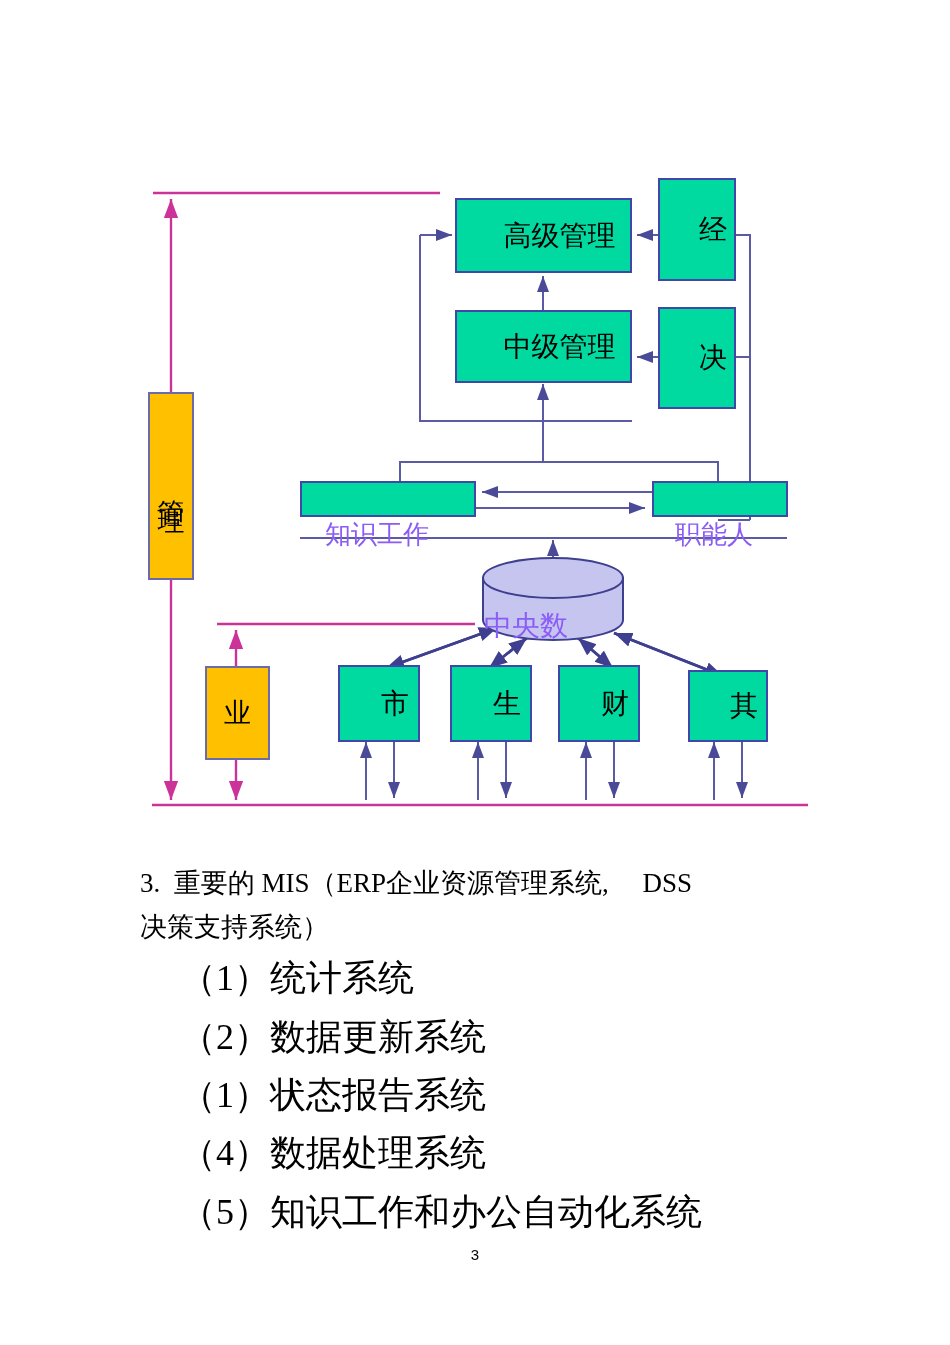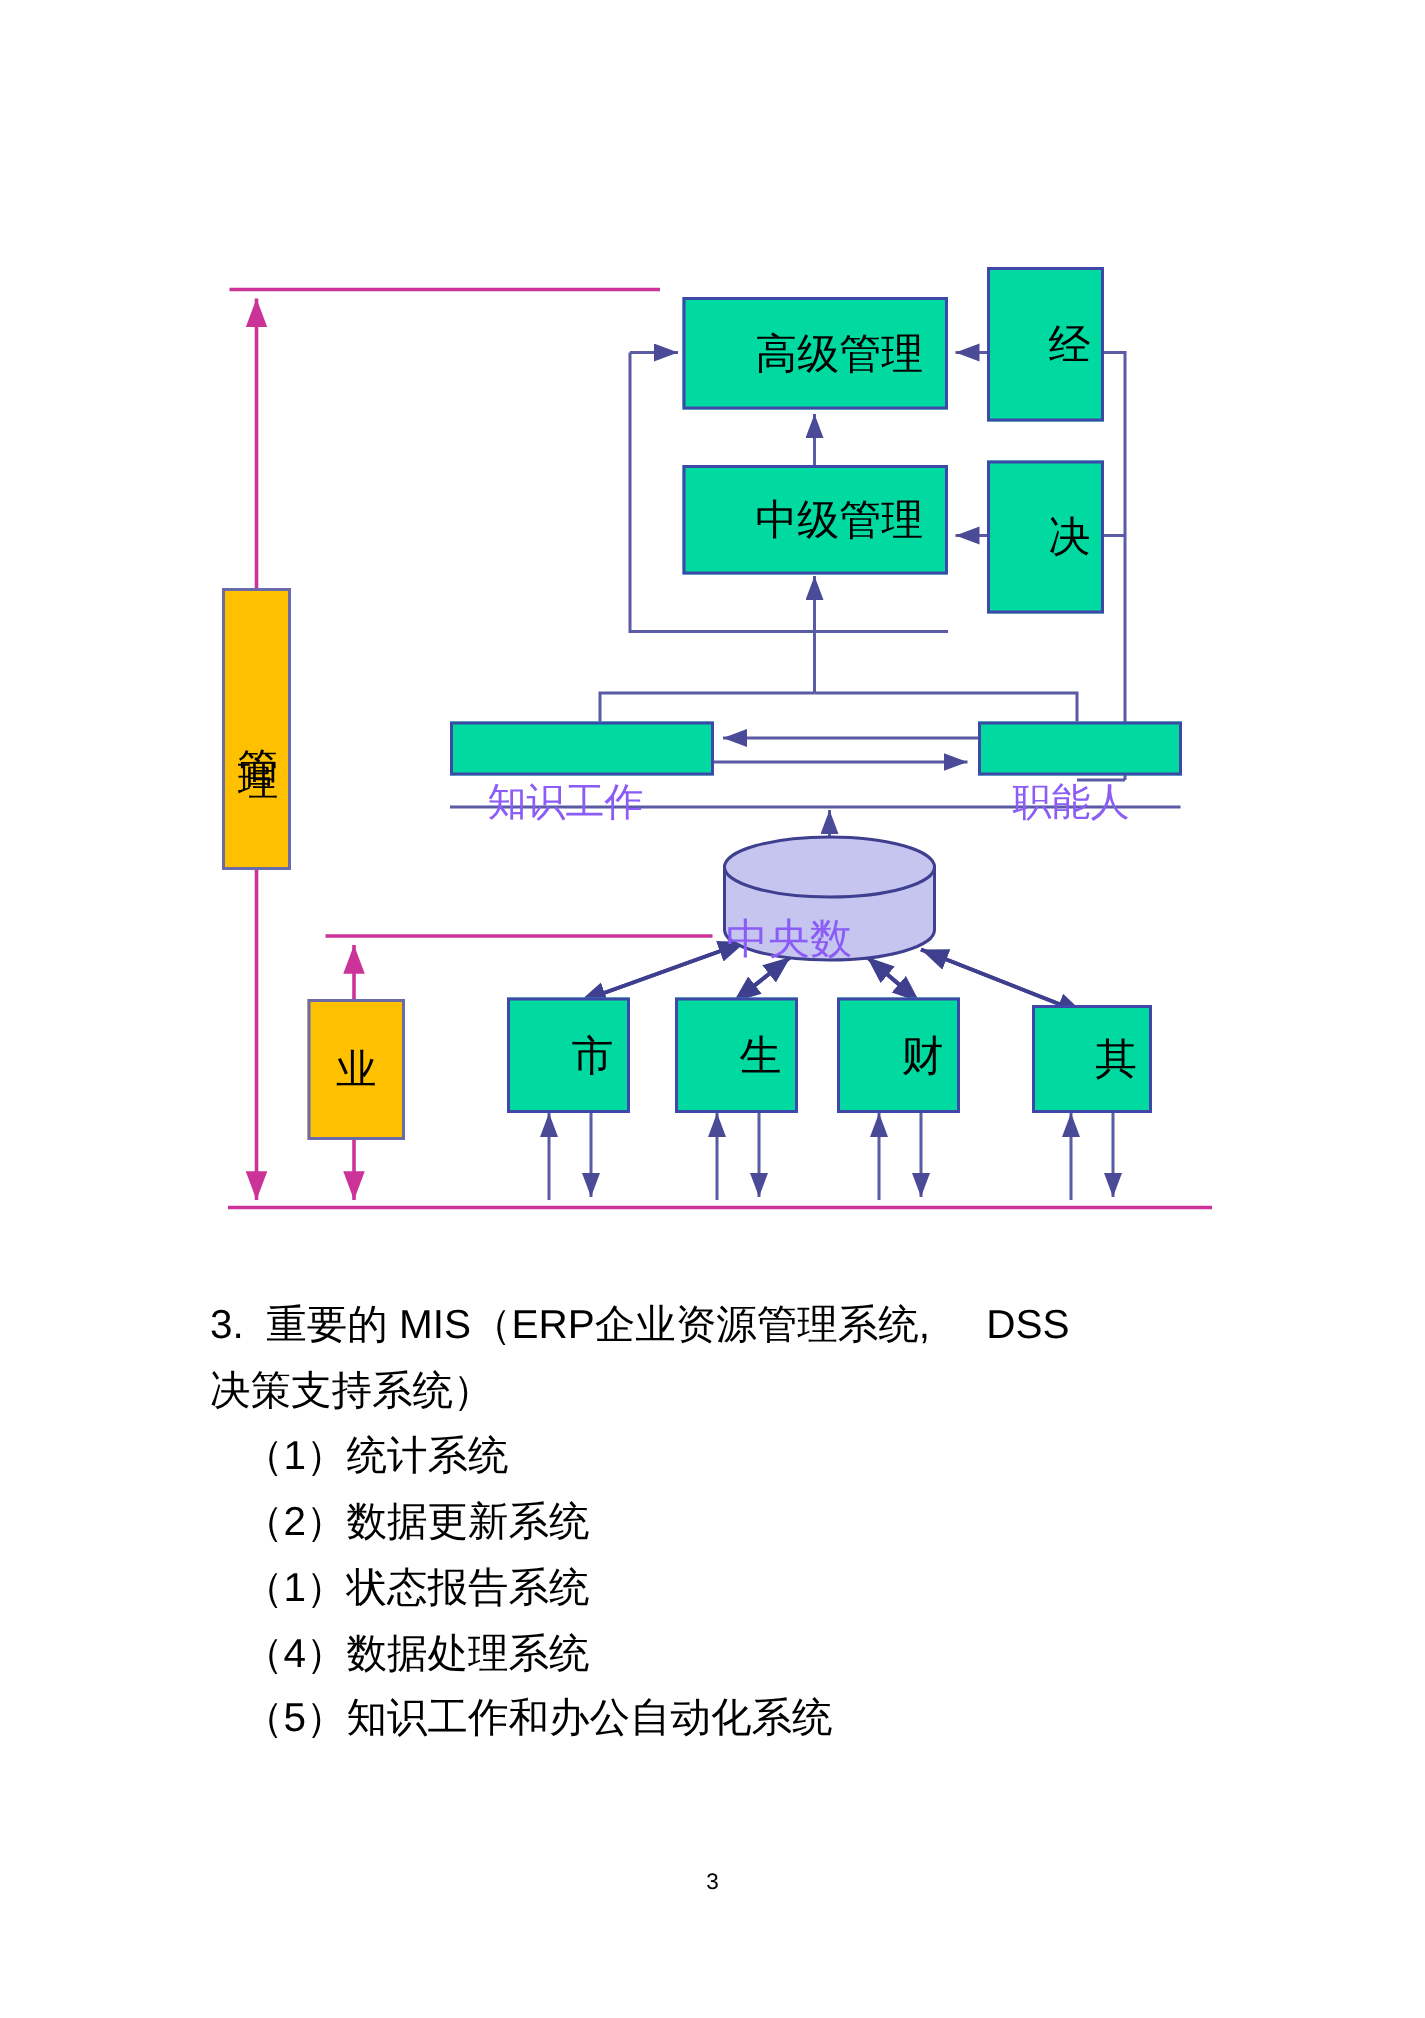--- a/index.html
+++ b/index.html
@@ -36,25 +36,25 @@
   .vtext{
     writing-mode:vertical-rl;
     text-orientation:upright;
     line-height:1.55;
     letter-spacing:0.30em;
   }
 
   
   #text-body{
     position:absolute;left:140px;top:862px;width:720px;
-    font-family:Liberation Sans, sans-serif;
+    font-family:Liberation Serif, serif;
     color:#000;
   }
   .para{font-size:27px;line-height:1.62;white-space:pre;}
-  .listitem{font-size:27px;line-height:1.62;margin-left:22px;white-space:pre;}
+  .listitem{font-size:36px;line-height:1.62;margin-left:40px;white-space:pre;}
 
   #page-number{
     position:absolute;left:0;top:1246px;width:950px;
     text-align:center;font-size:15px;color:#000;
     font-family:"Liberation Sans",sans-serif;
   }
 </style>
 </head>
 <body>
 

